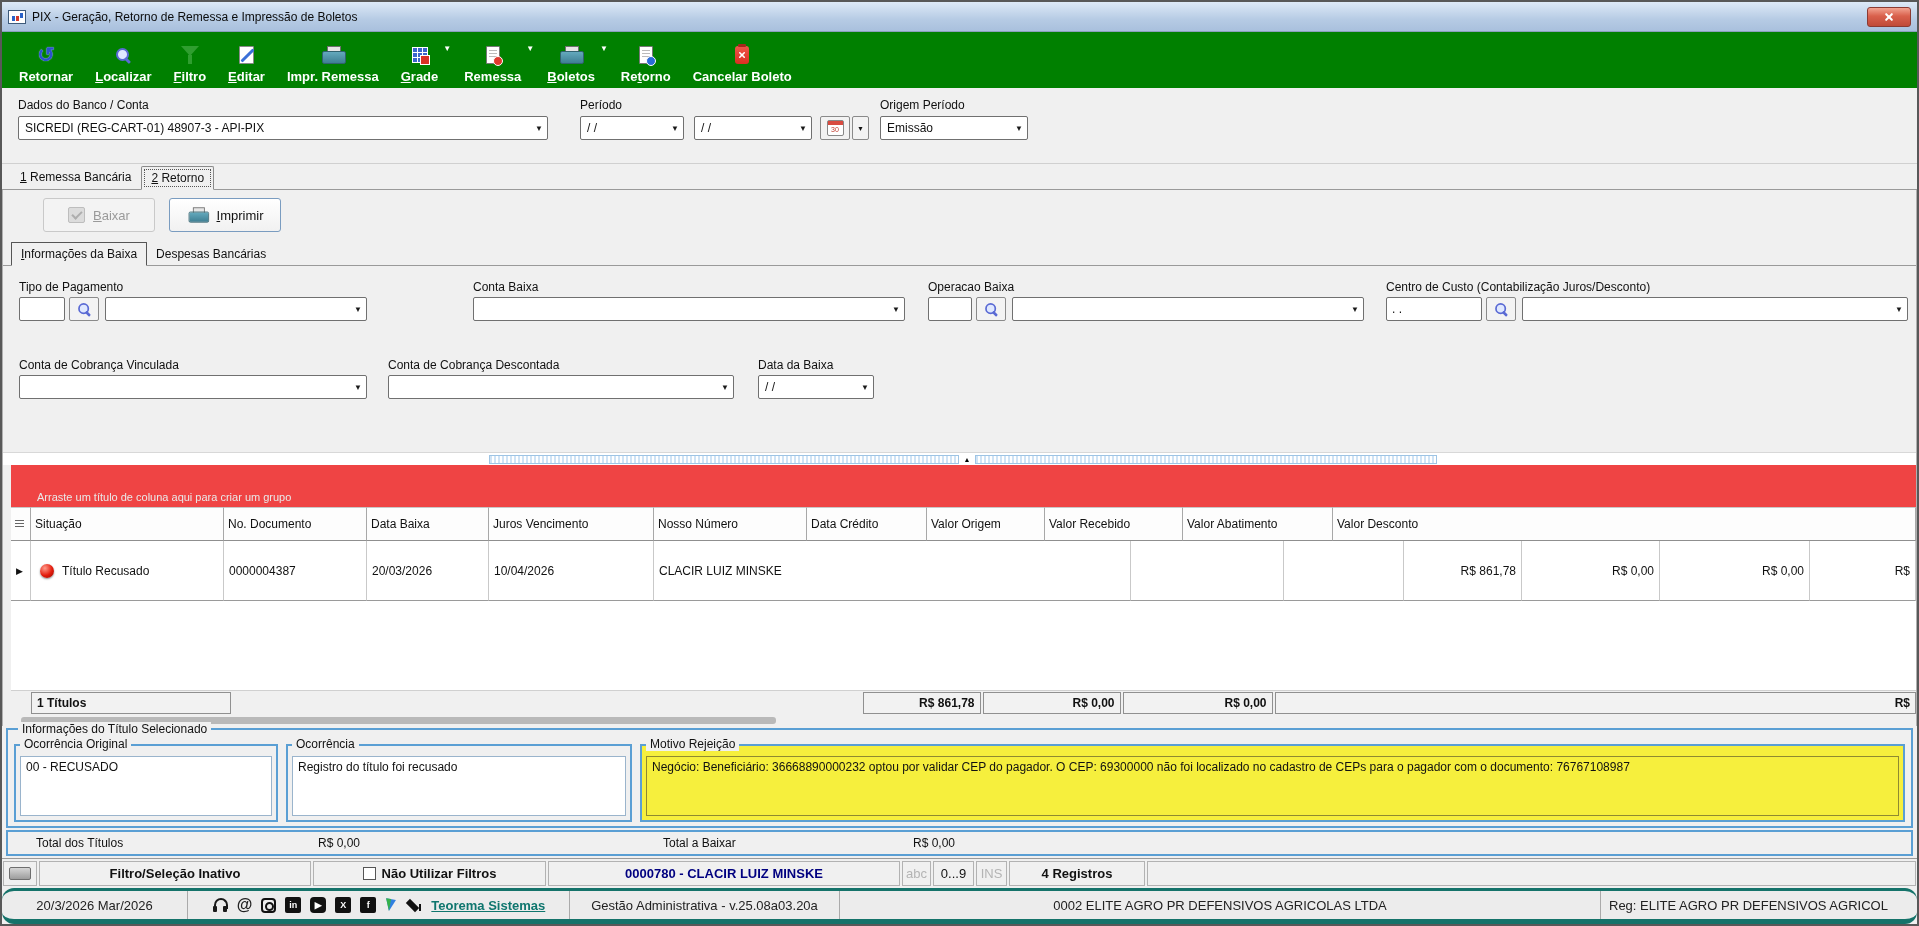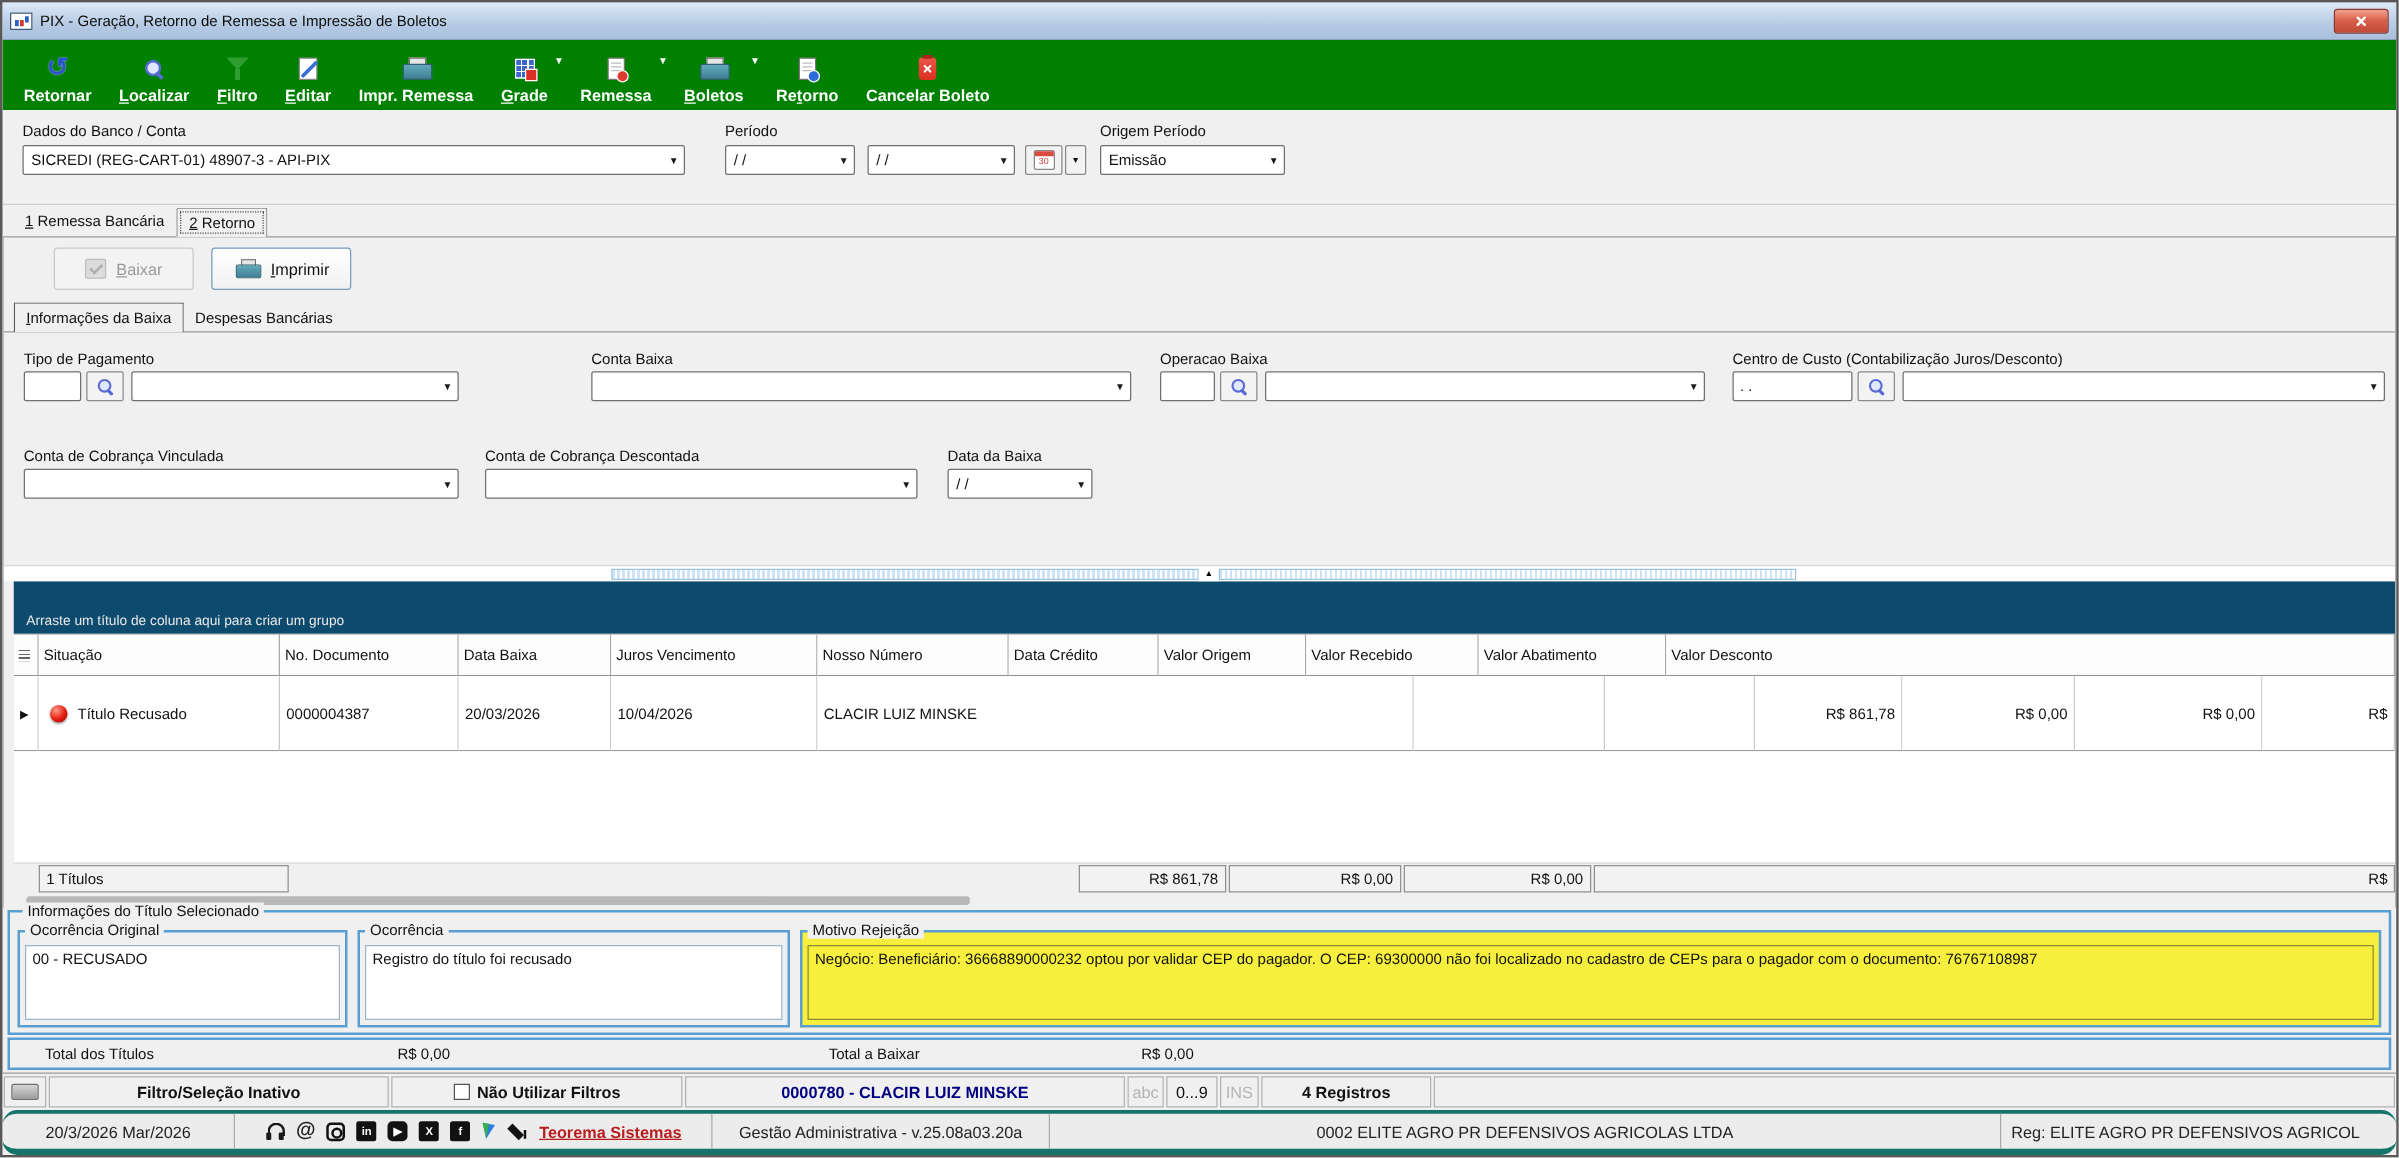--- a/index.html
+++ b/index.html
@@ -90,41 +90,41 @@
   .stab.active{background:#f0f0f0;border:1px solid #555;border-bottom:1px solid #f0f0f0;margin-bottom:-1px;border-radius:1px 1px 0 0;}
   .fields{height:186px;flex:0 0 186px;position:relative;}
   
   .splitter{height:13px;flex:0 0 13px;background:#fff;position:relative;border-top:1px solid #d8d8d8;}
   .split-dash{position:absolute;top:2px;height:9px;border:1px solid #9ec4e4;
     background:repeating-linear-gradient(90deg,#cfe3f5 0 2px,#ffffff 2px 4px);}
   .split-dash.left{left:486px;width:470px;}
   .split-dash.right{left:972px;width:462px;}
   .split-arrow{position:absolute;left:956px;top:1px;width:16px;height:11px;display:flex;align-items:center;justify-content:center;font-size:7px;color:#000;background:#fff;}
   
-  .group-band{height:42px;flex:0 0 42px;background:#0c4a6e;color:#e9e9e9;font-size:11px;
-    display:flex;align-items:flex-end;padding:4px 10px;margin:0 0 0 8px;}
+  .group-band{height:42px;flex:0 0 42px;background:#ef4444;color:#e9e9e9;font-size:11px;
+    display:flex;align-items:flex-end;padding:4px 26px;margin:0 0 0 8px;}
   .grid-wrap{margin:0 0 0 8px;display:flex;flex-direction:column;flex:1;overflow:hidden;}
   .grow{display:flex;}
   .gh{height:34px;flex:0 0 34px;}
   .gh .cell{background:#fdfdfd;border-right:1px solid #a8a8a8;border-bottom:1px solid #8f8f8f;border-top:1px solid #c8c8c8;
     display:flex;align-items:center;padding:0 4px;font-size:12px;overflow:hidden;white-space:nowrap;}
   .gr{height:60px;flex:0 0 60px;background:#fff;}
   .gr .cell{border-right:1px solid #c9c9c9;border-bottom:1px solid #9a9a9a;display:flex;align-items:center;
     padding:0 5px;font-size:12px;overflow:hidden;white-space:nowrap;background:#fff;}
   .cell.num{justify-content:flex-end;}
   .c0{width:20px;flex:0 0 20px;} .c1{width:193px;flex:0 0 193px;} .c2{width:143px;flex:0 0 143px;}
   .c3{width:122px;flex:0 0 122px;} .c4{width:165px;flex:0 0 165px;} .c5{width:477px;flex:0 0 477px;}
   .c6{width:153px;flex:0 0 153px;} .c7{width:120px;flex:0 0 120px;} .c8{width:118px;flex:0 0 118px;}
   .c9{width:138px;flex:0 0 138px;} .c10{width:150px;flex:0 0 150px;} .c11{flex:1;}
   .i-lines{width:9px;height:9px;background:repeating-linear-gradient(#666 0 1px,transparent 1px 3px);}
   .row-sel{font-size:9px;color:#111;}
   .dot-red{width:14px;height:14px;border-radius:50%;flex:0 0 14px;margin:0 8px 0 4px;
     background:radial-gradient(circle at 35% 30%,#ff9a8a,#e31b0c 55%,#8f0f05);box-shadow:0 1px 2px rgba(0,0,0,.45);}
   .grid-empty{flex:1;background:#fff;border-bottom:1px solid #d0d0d0;}
-  .gfoot{height:24px;flex:0 0 24px;display:flex;align-items:center;background:#f0f0f0;}
+  .gfoot{height:24px;flex:0 0 24px;display:flex;align-items:center;background:#f0f0f0;font-weight:bold;}
   .fbox{height:22px;border:1px solid #909090;background:#f2f2f2;display:flex;align-items:center;padding:0 5px;font-size:12px;}
   .fbox.left{margin-left:20px;width:200px;}
   .fbox.num{justify-content:flex-end;margin-left:2px;}
   .fspacer{flex:1;}
   .hscroll{height:11px;flex:0 0 11px;background:#f0f0f0;position:relative;}
   .hscroll .thumb{position:absolute;left:10px;top:2px;width:755px;height:7px;background:#b9b9b9;border-radius:3px;}
   
   .info-group{height:100px;flex:0 0 100px;margin:2px 4px 0 4px;border:2px solid #5a9fd4;position:relative;background:#f0f0f0;}
   .gcap{position:absolute;top:-8px;left:10px;background:#f0f0f0;padding:0 4px;font-size:12px;white-space:nowrap;}
   .ginner{position:absolute;top:14px;bottom:4px;border:2px solid #5a9fd4;background:#f0f0f0;}
@@ -142,21 +142,21 @@
   .seg{border:1px solid #b2b2b2;background:#f0f0f0;display:flex;align-items:center;justify-content:center;font-size:13px;gap:6px;white-space:nowrap;overflow:hidden;}
   .seg.bold{font-weight:bold;}
   .i-panel{width:22px;height:13px;background:linear-gradient(#d6d6d6,#9c9c9c);border:1px solid #6e6e6e;border-radius:2px;}
   .cbox{width:13px;height:13px;background:#fff;border:1px solid #555;}
   .navy{color:#000080;font-weight:bold;}
   .gray{color:#b4b4b4;}
   
   .bottom-bar{height:36px;flex:0 0 36px;background:#ececec;border-top:3px solid #15736a;border-bottom:5px solid #15736a;
     display:flex;align-items:stretch;font-size:13px;color:#222;border-radius:12px;}
   .bseg{display:flex;align-items:center;justify-content:center;border-right:1px solid #aaa;padding:0 8px;gap:9px;white-space:nowrap;overflow:hidden;}
-  .link{font-weight:bold;text-decoration:underline;color:#b91c1c;}
+  .link{font-weight:bold;text-decoration:underline;color:#0f766e;}
   .i-headset{position:relative;width:16px;height:14px;}
   .i-headset::before{content:'';position:absolute;left:2px;top:0;width:10px;height:9px;border:2px solid #1a1a1a;border-bottom:none;border-radius:8px 8px 0 0;}
   .i-headset::after{content:'';position:absolute;bottom:0;left:1px;width:4px;height:6px;background:#1a1a1a;border-radius:1px;box-shadow:10px 0 0 #1a1a1a;}
   .at{font-size:16px;font-weight:bold;}
   .i-insta{width:15px;height:15px;border:2px solid #111;border-radius:4px;position:relative;}
   .i-insta::after{content:'';position:absolute;left:2px;top:2px;width:5px;height:5px;border:2px solid #111;border-radius:50%;}
   .sq{width:16px;height:16px;background:#111;border-radius:2px;color:#fff;display:flex;align-items:center;justify-content:center;font-weight:bold;font-size:9px;}
   .sq.round{border-radius:4px;}
   .i-kite{width:0;height:0;border-left:5px solid transparent;border-right:5px solid transparent;border-top:12px solid #2f7fe0;position:relative;transform:rotate(10deg);}
   .i-kite::after{content:'';position:absolute;left:-5px;top:-12px;border-left:5px solid transparent;border-top:12px solid #35b24a;}

